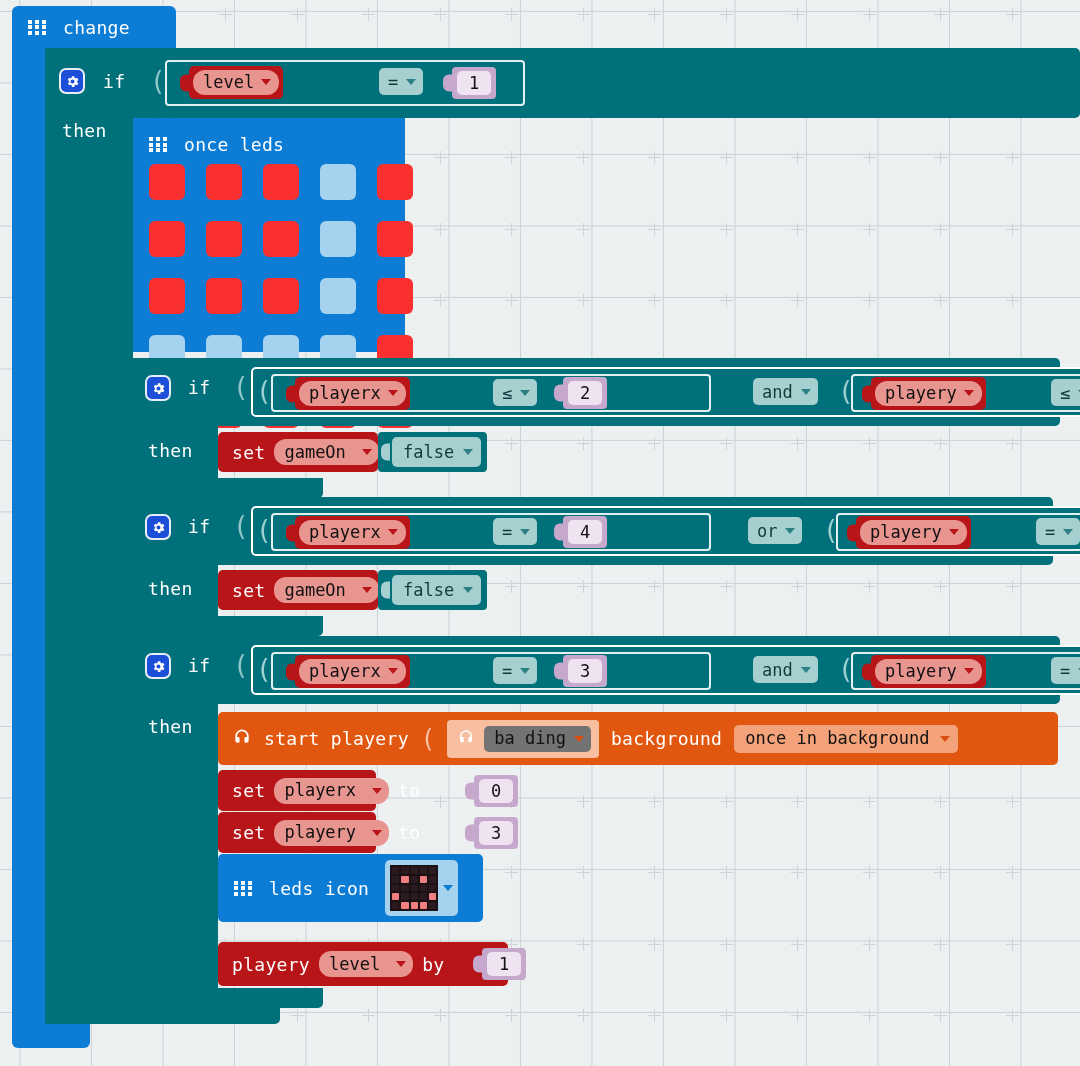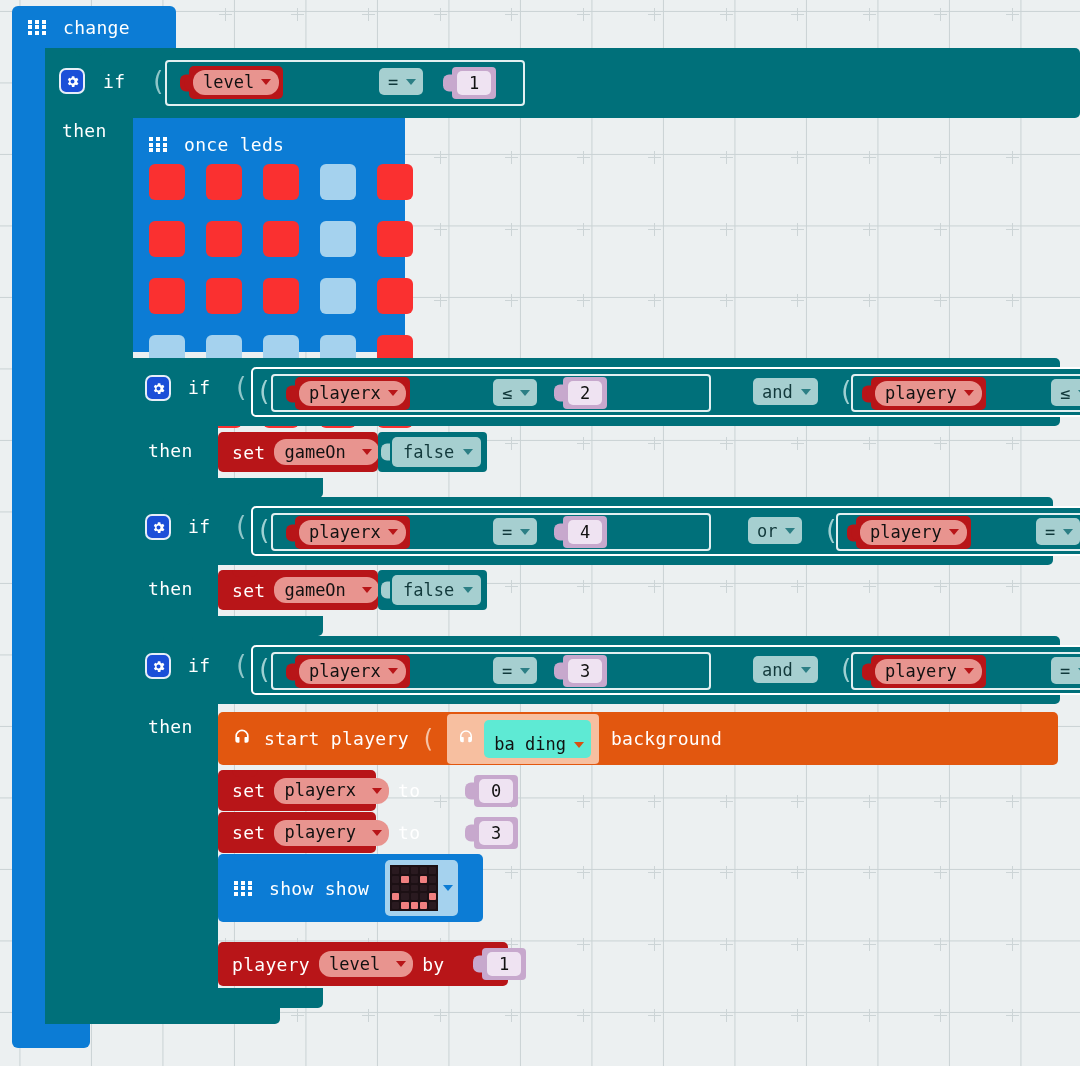--- a/index.html
+++ b/index.html
@@ -326,26 +326,26 @@
   .melody-socket {
     background: #f7bfa0;
     border-radius: 4px;
     display: inline-flex;
     align-items: center;
     gap: 9px;
     padding: 6px 8px 6px 10px;
     position: relative;
   }
   .melody-socket .mchip {
-    background: #5eead4;
+    background: #737373;
     border-radius: 5px;
     color: #111;
     font-size: 17px;
     height: 26px;
-    padding: 12px 7px 0 10px;
+    padding: 0 7px 0 10px;
     display: inline-flex;
     align-items: center;
     gap: 8px;
     line-height: 1;
   }
   .rep-chip {
     background: #f4a279;
     border-radius: 5px;
     color: #111;
     font-size: 17px;
@@ -898,20 +898,24 @@
       <svg width="18" height="18" viewBox="0 0 24 24" aria-hidden="true">
         <path d="M12 3a8 8 0 0 0-8 8v5a3 3 0 0 0 3 3h1a1 1 0 0 0 1-1v-5a1 1 0 0 0-1-1H6v-1a6 6 0 0 1 12 0v1h-2a1 1 0 0 0-1 1v5a1 1 0 0 0 1 1h1a3 3 0 0 0 3-3v-5a8 8 0 0 0-8-8Z" fill="#ffffff"></path>
       </svg>
     </span>
     <span class="mchip">
       <span>ba ding</span>
       <span class="caret caret-orange"></span>
     </span>
   </span>
   <span class="lbl">background</span>
+  <span class="rep-chip">
+    <span>once in background</span>
+    <span class="caret caret-orange"></span>
+  </span>
 </div>
 
 <div class="red-stmt" style="left:218px; top:770px; width:158px; height:41px; z-index:3;">
   <div class="stmt-notch" style="top:0; background:#b81518; left:14px;"></div>
   <span class="lbl" style="font-size:18px;">set</span>
   <span class="vchip">
     <span>playerx</span>
     <span class="caret"></span>
   </span>
   <span class="lbl" style="font-size:18px;">to</span>
@@ -941,21 +945,21 @@
     <i style="left:0;top:0"></i>
       <i style="left:7px;top:0"></i>
       <i style="left:14px;top:0"></i>
     <i style="left:0;top:5.5px"></i>
       <i style="left:7px;top:5.5px"></i>
       <i style="left:14px;top:5.5px"></i>
     <i style="left:0;top:11px"></i>
       <i style="left:7px;top:11px"></i>
       <i style="left:14px;top:11px"></i>
   </span>
-  <span class="lbl">show show</span>
+  <span class="lbl">leds icon</span>
   <span class="icon-socket">
     <span class="mini-matrix" id="mini-matrix">
         <div class="mini-off"></div>
         <div class="mini-off"></div>
         <div class="mini-off"></div>
         <div class="mini-off"></div>
         <div class="mini-off"></div>
         <div class="mini-off"></div>
         <div class="mini-on"></div>
         <div class="mini-off"></div>

